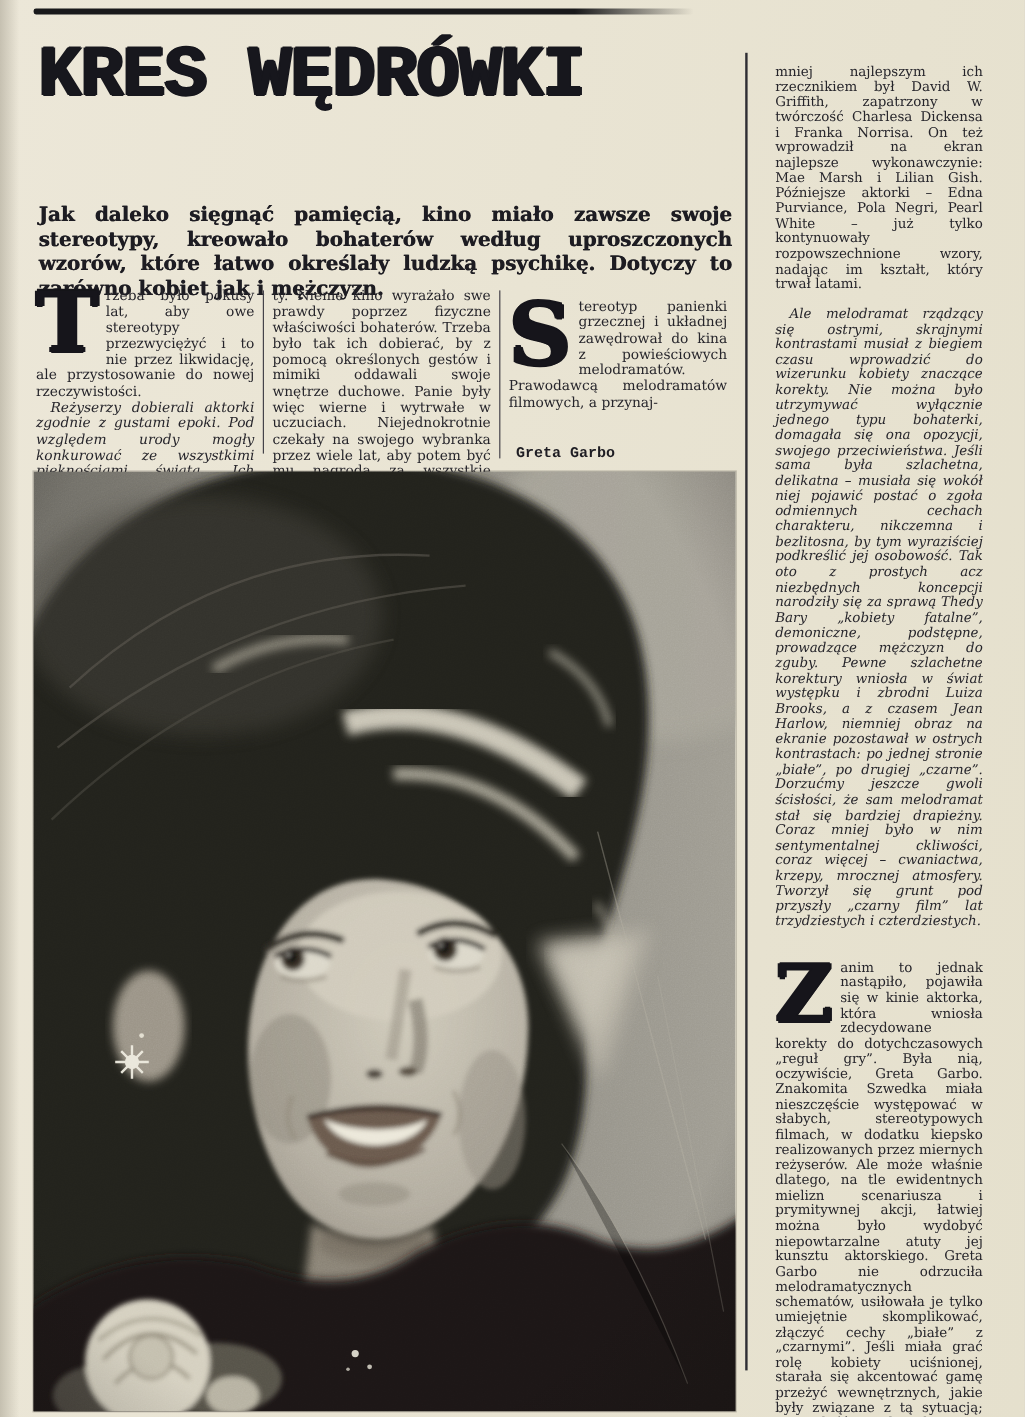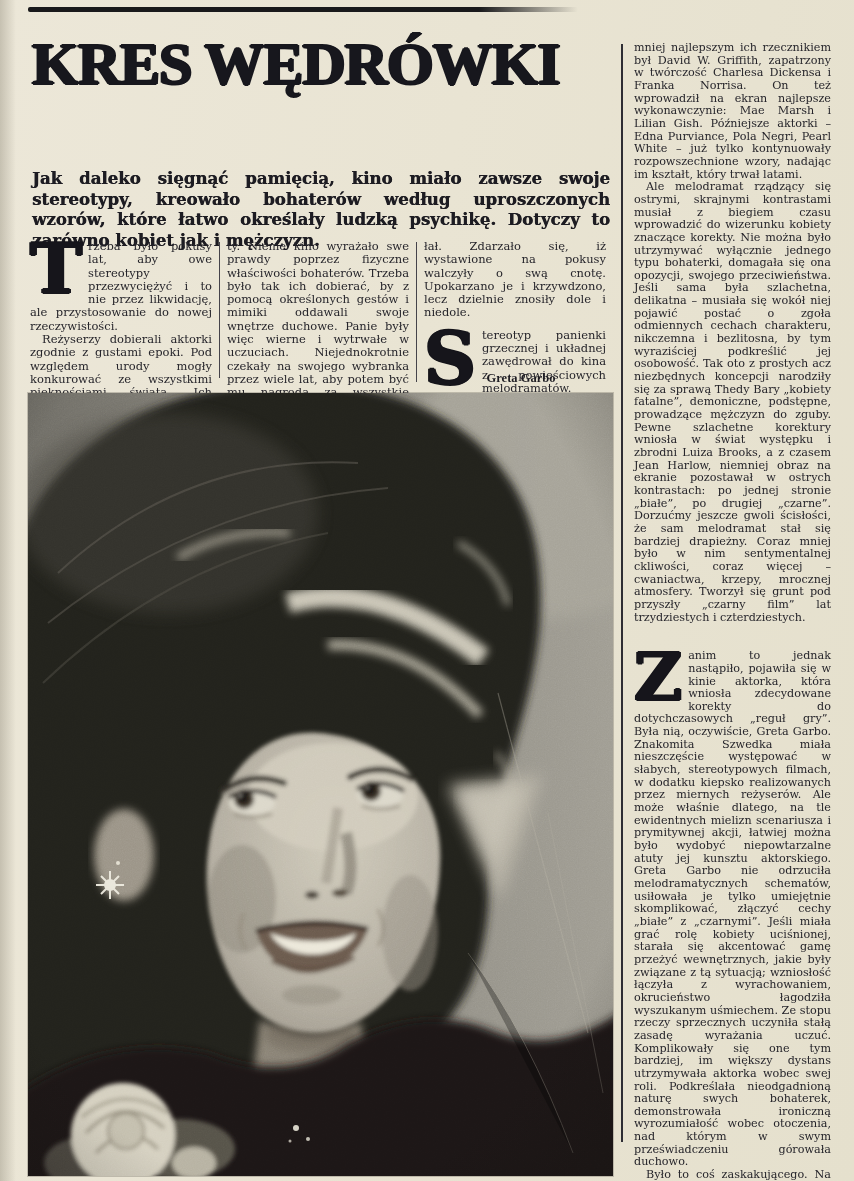--- a/index.html
+++ b/index.html
@@ -7,55 +7,55 @@
     position:relative;width:854px;height:1181px;overflow:hidden;
     background:linear-gradient(100deg,#ece7d8 0%,#e9e4d3 45%,#e5e0cd 100%);
     font-family:"DejaVu Serif","Liberation Serif",serif;color:#26252b;
   }
   .scan-edge{position:absolute;left:0;top:0;bottom:0;width:16px;
     background:linear-gradient(to right,rgba(110,104,88,.30),rgba(110,104,88,0));}
   .topline{position:absolute;left:28px;top:7px;width:550px;height:5px;
     background:linear-gradient(to right,#19191b 82%,rgba(25,25,27,0));border-radius:2px;}
   
   .headline{position:absolute;left:32px;top:36px;width:600px;margin:0;
-    font-family:Liberation Serif, serif;font-weight:bold;color:#17171d;
+    font-family:Liberation Mono, monospace;font-weight:bold;color:#17171d;
     font-size:60px;line-height:57px;letter-spacing:-1px;
     text-shadow:1.4px 0 0 #17171d,-1.4px 0 0 #17171d,0 1px 0 #17171d,0 -1px 0 #17171d;}
   .headline span{display:block;}
   
   .lead{position:absolute;left:32px;top:168px;width:578px;margin:0;
     font-size:16.6px;line-height:20.5px;font-weight:bold;color:#1d1c22;
     text-align:justify;text-shadow:.4px 0 0 #1d1c22;}
   
   .topcols{position:absolute;left:30px;top:240px;width:584px;display:flex;}
   .topcols .col{width:182px;font-size:11.5px;line-height:13.3px;text-align:justify;}
   .topcols .col p{margin:0;}
   .vrule{width:1px;background:#45434a;margin:2px 7px 0 7px;}
   .vr1{height:136px;} .vr2{height:140px;}
-  .indent{text-indent:12px;}
+  .indent{text-indent:12px;font-style:italic;}
   .dropcap{float:left;font-family:"DejaVu Serif",serif;font-weight:bold;color:#16151b;
     line-height:.78;padding:2px 6px 0 0;
     text-shadow:1.6px 0 0 #16151b,-1.6px 0 0 #16151b,0 1.2px 0 #16151b,0 -1.2px 0 #16151b;}
   .dc-t{font-size:70px;}
   .dc-s{font-size:72px;}
   .dc-z{font-size:66px;}
   .mt8{margin-top:9px !important;}
   
-  .caption{position:absolute;left:430px;top:371px;width:182px;text-align:center;
-    font-family:Liberation Serif, serif;font-weight:bold;
+  .caption{position:absolute;left:430px;top:371px;width:182px;text-align:left;
+    font-family:Liberation Mono, monospace;font-weight:bold;
     font-size:12.5px;color:#1e1d23;}
   
   .photo{position:absolute;left:28px;top:393px;width:585px;height:783px;
     box-shadow:0 0 0 1px rgba(60,56,46,.25);}
   .photo svg{display:block;}
   
   .rightrule{position:absolute;left:621px;top:44px;width:2px;height:1098px;background:#2e2d33;}
   .rightcol{position:absolute;left:634px;top:42px;width:197px;
     font-size:11.2px;line-height:12.65px;text-align:justify;}
-  .rightcol p{margin:0;}
+  .rightcol p{margin:12px;}
   .gap{margin-top:26px !important;}
 </style>
 </head>
 <body>
 
 <div class="page">
   <div class="scan-edge"></div>
   <div class="topline"></div>
 
   <h1 class="headline">
@@ -68,21 +68,20 @@
     <div class="col">
       <p><span class="dropcap dc-t">T</span><span>rzeba było pokusy lat, aby owe stereotypy przezwyciężyć i to nie przez likwidację, ale przystosowanie do nowej rzeczywistości.</span></p>
       <p class="indent">Reżyserzy dobierali aktorki zgodnie z gustami epoki. Pod względem urody mogły konkurować ze wszystkimi pięknościami świata. Ich wdzięk był delikatny, subtelny, lecz wyrazis-</p>
     </div>
     <div class="vrule vr1"></div>
     <div class="col">
       <p>ty. Nieme kino wyrażało swe prawdy poprzez fizyczne właściwości bohaterów. Trzeba było tak ich dobierać, by z pomocą określonych gestów i mimiki oddawali swoje wnętrze duchowe. Panie były więc wierne i wytrwałe w uczuciach. Niejednokrotnie czekały na swojego wybranka przez wiele lat, aby potem być mu nagrodą za wszystkie tarapaty, w które się uwik-</p>
     </div>
     <div class="vrule vr2"></div>
     <div class="col">
-      <p>łał. Zdarzało się, iż wystawione na pokusy walczyły o swą cnotę. Upokarzano je i krzywdzono, lecz dzielnie znosiły dole i niedole.</p>
       <p class="mt8"><span class="dropcap dc-s">S</span><span>tereotyp panienki grzecznej i układnej zawędrował do kina z powieściowych melodramatów. Prawodawcą melodramatów filmowych, a przynaj-</span></p>
     </div>
   </div>
 
   <div class="caption">Greta Garbo</div>
 
   <div class="photo">
     <svg width="585" height="783" viewBox="0 0 585 783" xmlns="http://www.w3.org/2000/svg">
       <defs>
         <linearGradient id="bgGrad" x1="0" y1="0" x2="1" y2="0">

